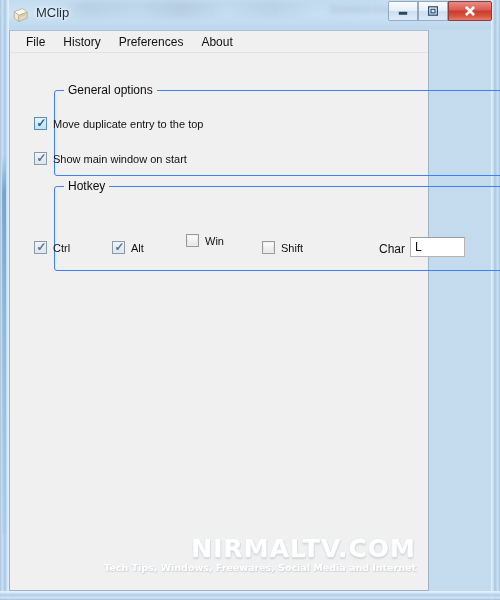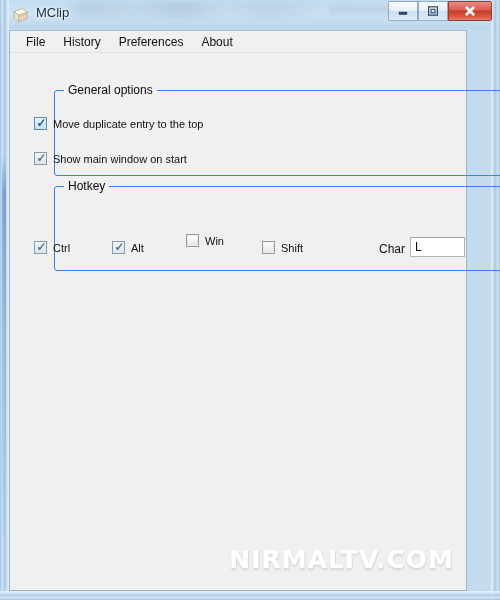--- a/index.html
+++ b/index.html
@@ -148,21 +148,21 @@
   .winbtn-glyph {
     position: absolute;
     left: 0; top: 0; right: 0; bottom: 0;
     display: flex; align-items: center; justify-content: center;
   }
 
   
   #client {
     position: absolute;
     left: 9px; top: 30px;
-    width: 458px; height: 561px;
+    width: 420px; height: 561px;
     box-sizing: border-box;
     background: #f0f0f0;
     border: 1px solid #9bb3c9;
     border-top: 1px solid #a8bdd1;
   }
 
   
   #menubar {
     position: absolute;
     left: 0; top: 0;
@@ -428,16 +428,17 @@
     <div class="cb-row" id="cb-shift">
       <span class="cbox unchecked"></span>
       <span class="cb-label">Shift</span>
     </div>
 
     <div id="char-label">Char</div>
     <input id="char-input" type="text" value="L" style="">
 
     <div id="watermark">
       <div id="wm-main">NIRMALTV.COM</div>
+      <div id="wm-sub">Tech Tips, Windows, Freewares, Social Media and Internet</div>
     </div>
 
   </div>
 </div>
 
 </body></html>

